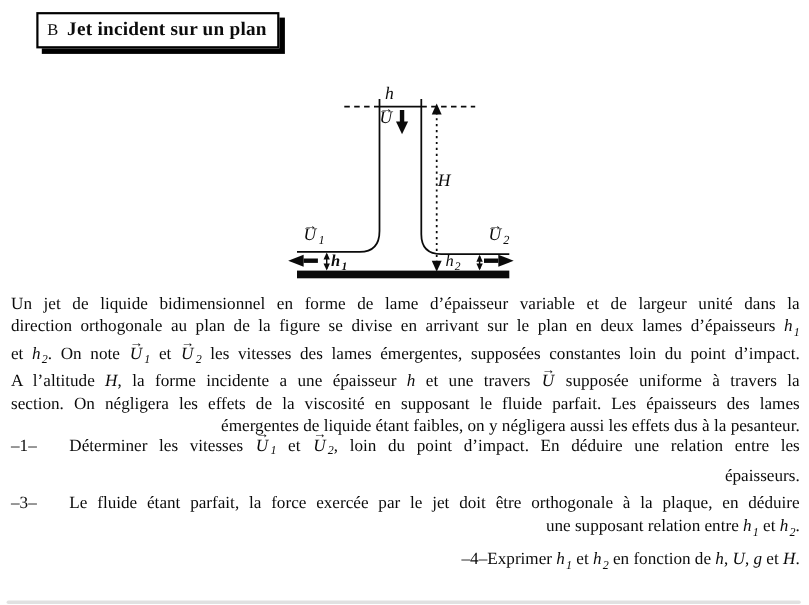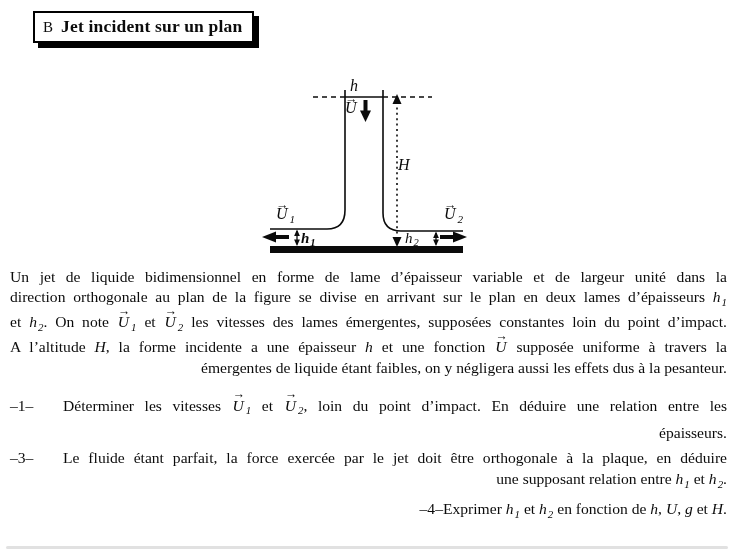--- a/index.html
+++ b/index.html
@@ -82,21 +82,22 @@
   <div class="dlabel" style="left:398px;top:157px;"><span class="mvar">H</span></div>
   <div class="dlabel" style="left:275px;top:206px;"><span class="vec"><span class="vec-arrow">→</span><span class="mvar">U</span></span><span class="msub">1</span></div>
   <div class="dlabel" style="left:301px;top:230px;font-size:15px;font-weight:bold;"><span class="mvar">h</span><span class="msub">1</span></div>
   <div class="dlabel" style="left:405px;top:230px;font-size:15px;"><span class="mvar">h</span><span class="msub">2</span></div>
   <div class="dlabel" style="left:443px;top:206px;"><span class="vec"><span class="vec-arrow">→</span><span class="mvar">U</span></span><span class="msub">2</span></div>
 
   <div class="text-block intro">
       <div class="tline just"><span>Un jet de liquide bidimensionnel en forme de lame d’épaisseur variable et de largeur unité dans la</span></div>
       <div class="tline just"><span>direction orthogonale au plan de la figure se divise en arrivant sur le plan en deux lames d’épaisseurs </span><span class="mvar">h</span><span class="msub">1</span></div>
       <div class="tline just"><span>et </span><span class="mvar">h</span><span class="msub">2</span><span>. On note </span><span class="vec"><span class="vec-arrow">→</span><span class="mvar">U</span></span><span class="msub">1</span><span> et </span><span class="vec"><span class="vec-arrow">→</span><span class="mvar">U</span></span><span class="msub">2</span><span> les vitesses des lames émergentes, supposées constantes loin du point d’impact.</span></div>
-      <div class="tline just"><span>A l’altitude </span><span class="mvar">H</span><span>, la forme incidente a une épaisseur </span><span class="mvar">h</span><span> et une fonction </span><span class="vec"><span class="vec-arrow">→</span><span class="mvar">U</span></span><span> supposée uniforme à travers la</span></div>
+      <div class="tline just"><span>A l’altitude </span><span class="mvar">H</span><span>, la forme incidente a une épaisseur </span><span class="mvar">h</span><span> et une travers </span><span class="vec"><span class="vec-arrow">→</span><span class="mvar">U</span></span><span> supposée uniforme à travers la</span></div>
+      <div class="tline just"><span>section. On négligera les effets de la viscosité en supposant le fluide parfait. Les épaisseurs des lames</span></div>
       <div class="tline"><span>émergentes de liquide étant faibles, on y négligera aussi les effets dus à la pesanteur.</span></div>
     </div>
 
   <div class="text-block questions">
     <div class="qblock">
         <div class="tline just"><span class="qnum">–1–</span><span>Déterminer les vitesses </span><span class="vec"><span class="vec-arrow">→</span><span class="mvar">U</span></span><span class="msub">1</span><span> et </span><span class="vec"><span class="vec-arrow">→</span><span class="mvar">U</span></span><span class="msub">2</span><span>, loin du point d’impact. En déduire une relation entre les</span></div>
         <div class="tline"><span>épaisseurs.</span></div>
       </div>
     <div class="qblock">
         <div class="tline just"><span class="qnum">–3–</span><span>Le fluide étant parfait, la force exercée par le jet doit être orthogonale à la plaque, en déduire</span></div>

